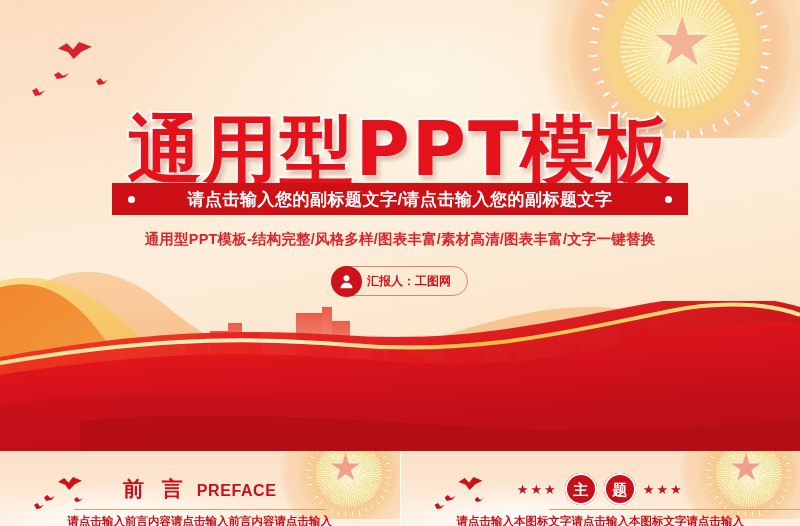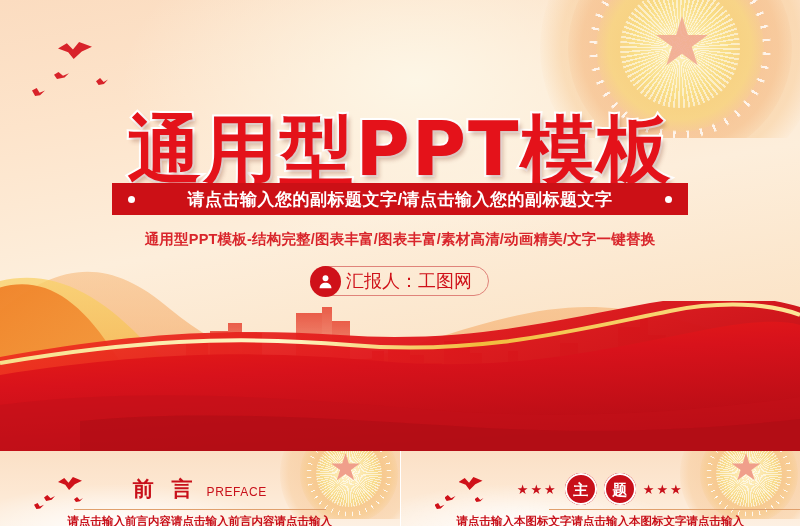--- a/index.html
+++ b/index.html
@@ -66,21 +66,21 @@
     color:#d9252b; font-size:14.5px; font-weight:bold; letter-spacing:.2px;
   }
 
   
   .meta-row { position:absolute; left:0; top:266px; width:800px; display:flex; justify-content:center; gap:48px; }
   .pill { position:relative; height:30px; display:flex; align-items:center;
           border:1.4px solid #e0837a; border-radius:15px; padding:0 16px 0 34px; }
   .pill-ico { position:absolute; left:-2px; top:-1px; width:31px; height:31px; border-radius:50%;
               background:#cf1119; display:flex; align-items:center; justify-content:center; }
   .pill-ico svg { display:block; }
-  .pill-txt { color:#cf1119; font-size:18px; font-weight:normal; white-space:nowrap; }
+  .pill-txt { color:#cf1119; font-size:12px; font-weight:bold; white-space:nowrap; }
 
   
   .scenery { position:absolute; left:0; bottom:0; width:800px; height:200px; }
   .hill { position:absolute; bottom:0; width:100%; height:100%; }
   .sky-buildings { position:absolute; left:0; bottom:52px; width:800px; height:100px; opacity:.95; }
 
   
   .ribbon-red { position:absolute; left:0; bottom:0; width:800px; height:150px; }
 
   
@@ -105,21 +105,21 @@
     clip-path:polygon(50% 0%,61% 35%,98% 35%,68% 57%,79% 91%,50% 70%,21% 91%,32% 57%,2% 35%,39% 35%); }
 
   .tbird { position:absolute; background:#cf1119; }
   .tb1 { left:58px; top:26px; width:24px; height:13px; clip-path:polygon(0% 38%,26% 8%,44% 44%,62% 0%,100% 28%,70% 56%,46% 100%,30% 60%); }
   .tb2 { left:44px; top:44px; width:11px; height:6px;  clip-path:polygon(0% 40%,30% 0%,60% 55%,100% 18%,70% 80%,20% 100%); }
   .tb3 { left:74px; top:46px; width:9px;  height:5px;  clip-path:polygon(0% 45%,34% 0%,64% 58%,100% 22%,66% 86%,22% 100%); }
   .tb4 { left:34px; top:52px; width:10px; height:6px;  clip-path:polygon(0% 30%,36% 0%,58% 60%,100% 30%,62% 92%,24% 100%); }
 
   .t-headline { position:absolute; left:0; top:24px; width:100%; display:flex; align-items:baseline; justify-content:center; gap:8px; }
   .t-cn { color:#c8101a; font-size:21px; font-weight:bold; letter-spacing:6px; }
-  .t-en { color:#c8101a; font-size:12px; font-weight:normal; letter-spacing:.6px; }
+  .t-en { color:#c8101a; font-size:16px; font-weight:bold; letter-spacing:.6px; }
 
   .t-rule { position:absolute; left:74px; top:58px; width:252px; height:1px; background:#e0a06d; }
   .t-rule.right { left:148px; width:252px; }
 
   .t-body { position:absolute; left:0; top:63px; width:100%; text-align:center;
             color:#c8101a; font-size:11.5px; font-weight:bold; white-space:nowrap; }
 
   .seal-row { position:absolute; left:0; top:22px; width:100%; display:flex; align-items:center; justify-content:center; gap:7px; }
   .stars { color:#c8101a; font-size:13px; letter-spacing:2px; line-height:1; }
   .seal { width:32px; height:32px; border-radius:50%; background:#c8101a; position:relative;
@@ -255,21 +255,21 @@
     <div class="title-wrap">
       <div class="main-title">通用型PPT模板</div>
     </div>
 
     <div class="sub-bar">
       <span class="sub-dot"></span>
       <span class="sub-text">请点击输入您的副标题文字/请点击输入您的副标题文字</span>
       <span class="sub-dot"></span>
     </div>
 
-    <div class="feature-line">通用型PPT模板-结构完整/图表丰富/图表丰富/素材高清/动画精美/文字一键替换</div>
+    <div class="feature-line">通用型PPT模板-结构完整/风格多样/图表丰富/素材高清/图表丰富/文字一键替换</div>
 
     <div class="meta-row">
       <div class="pill">
         <span class="pill-ico">
           <svg width="17" height="17" viewBox="0 0 24 24" fill="#fff">
             <circle cx="12" cy="7.4" r="4.1"></circle>
             <path d="M3.6 21.5c0-4.7 3.8-7.6 8.4-7.6s8.4 2.9 8.4 7.6z"></path>
           </svg>
         </span>
         <span class="pill-txt">汇报人：工图网</span>

